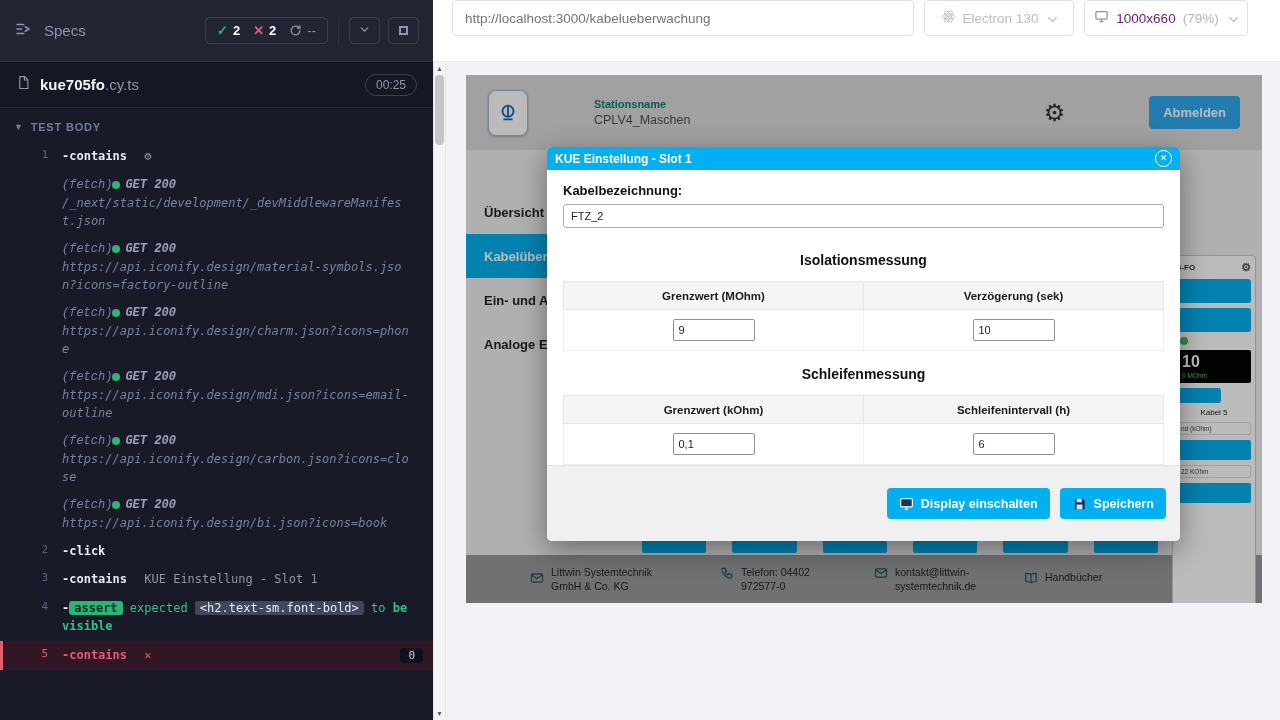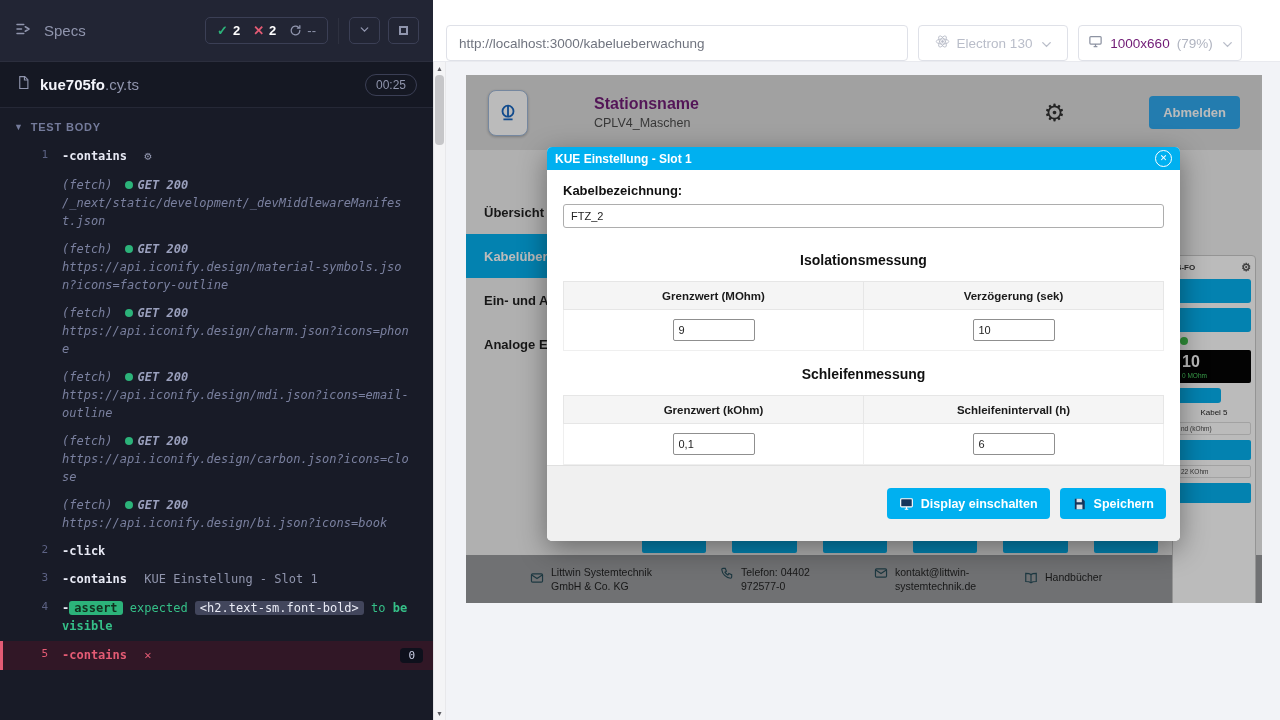--- a/index.html
+++ b/index.html
@@ -34,37 +34,37 @@
   .tb-chevron { font-size:9px; color:#747b9b; }
 
   .cmdlog { font-family:"DejaVu Sans Mono", monospace; font-size:12px; overflow:hidden; }
   .cmd-row { display:flex; align-items:flex-start; padding:5px 10px 5px 0; cursor:pointer; }
   .cmd-num { width:62px; text-align:right; padding-right:14px; color:#5c6284; font-size:11px; flex-shrink:0; padding-top:1px; }
   .cmd-content { flex:1; line-height:1.55; min-width:0; }
   .cmd-method { color:#e7e9f4; font-weight:bold; }
   .cmd-arg { color:#9095ad; margin-left:10px; }
   .cmd-gear { color:#9095ad; margin-left:10px; font-size:12px; }
   .fetch-block { padding:5px 22px 5px 62px; color:#7a809f; font-style:italic; line-height:1.5; cursor:pointer; }
-  .fetch-head { display:flex; gap:12px; align-items:center; }
+  .fetch-head { display:flex; align-items:center;font-family:Liberation Mono, monospace; }
   .fetch-status { display:flex; gap:5px; align-items:center; color:#9aa0bd; font-weight:bold; }
   .dot { width:8px; height:8px; border-radius:50%; background:#2cb37a; display:inline-block; flex-shrink:0; }
   .fetch-url { word-break:break-all; }
   .assert-pill { background:#2cb37a; color:#12301f; border-radius:3px; padding:0 5px; font-weight:bold; }
   .sel-chip { background:#42465c; color:#e9ebf5; border-radius:3px; padding:0 5px; }
   .assert-green { color:#35c088; }
   .assert-bold { color:#35c088; font-weight:bold; }
   .cmd-row.failed { background:#311726; border-left:3px solid #e45b74; }
   .cmd-row.failed .cmd-num { color:#e45b74; width:59px; }
   .cmd-row.failed .cmd-method { color:#e45b74; }
   .fail-mark { color:#e45b74; margin-left:10px; font-weight:bold; }
   .retry-badge { margin-left:auto; background:#0e101c; border-radius:4px; padding:1px 8px; color:#c9cde4; font-size:11px; align-self:center; }
 
   
   .right-col { flex:1; display:flex; flex-direction:column; min-width:0; }
-  .browser-bar { height:62px; flex-shrink:0; background:#ffffff; border-bottom:1px solid #e9eaef; display:flex; align-items:flex-end; padding:0 18px 0 13px; }
+  .browser-bar { height:62px; flex-shrink:0; background:#ffffff; border-bottom:1px solid #e9eaef; display:flex; align-items:flex-start; padding:0 18px 0 19px; }
   .url-box { width:462px; height:36px; border:1px solid #dfe1e8; border-radius:4px; color:#70747f; font-size:13.5px; padding:0 12px; outline:none; font-family:"Liberation Sans",sans-serif; background:#fff; }
   .select-box { height:36px; border:1px solid #dfe1e8; border-radius:4px; display:flex; align-items:center; justify-content:center; gap:7px; margin-left:10px; cursor:pointer; background:#fff; }
   .browser-select { width:150px; color:#b9bdc9; font-size:13.5px; }
   .size-select { width:164px; font-size:13.5px; }
   .select-box svg { width:15px; height:15px; flex-shrink:0; }
   .chev { width:12px !important; height:12px !important; color:#b9bdc9; }
   .size-val { color:#701a75; }
   .size-zoom { color:#b0b4c0; }
   .size-icon { color:#8d93a2; }
 
@@ -74,21 +74,21 @@
   .scroll-thumb { width:9px; height:70px; background:#c6c6c9; border-radius:4px; cursor:grab; }
   .scroll-track-fill { flex:1; }
   .app-area { flex:1; background:#f2f3f7; padding:13px 0 0 20px; }
 
   
   .app-viewport { width:796px; height:528px; position:relative; background:#ffffff; overflow:hidden; }
   .app-header { height:75px; background:#dcdcdc; display:flex; align-items:center; padding:0 22px; }
   .logo { width:40px; height:46px; background:#ffffff; border:1px solid #9fb8d8; border-radius:8px; display:flex; flex-direction:column; align-items:center; justify-content:center; box-shadow:0 1px 3px rgba(0,0,0,0.25); flex-shrink:0; }
   .logo svg { width:22px; height:22px; color:#1565c0; }
   .station { margin-left:66px; }
-  .station-label { font-size:16px; font-weight:bold; color:#701a75; }
+  .station-label { font-size:11px; font-weight:bold; color:#0f766e; }
   .station-value { font-size:12.5px; color:#4a4a4a; margin-top:3px; }
   .hdr-gear { margin-left:auto; font-size:24px; color:#2e2e2e; cursor:pointer; line-height:1; }
   .logout-btn { margin-left:84px; background:#2da8ef; color:#fff; font-weight:bold; font-size:13px; border:none; border-radius:4px; padding:9px 14px; cursor:pointer; font-family:inherit; }
 
   .app-body { display:flex; height:405px; background:#f0f0f0; }
   .app-nav { width:150px; padding-top:40px; flex-shrink:0; }
   .nav-item { height:44px; display:flex; align-items:center; padding-left:18px; font-weight:bold; font-size:13px; color:#1d1d1d; white-space:nowrap; overflow:hidden; cursor:pointer; }
   .nav-item.active { background:#00b0f0; color:#fff; }
   .app-main { flex:1; position:relative; min-width:0; }
 

